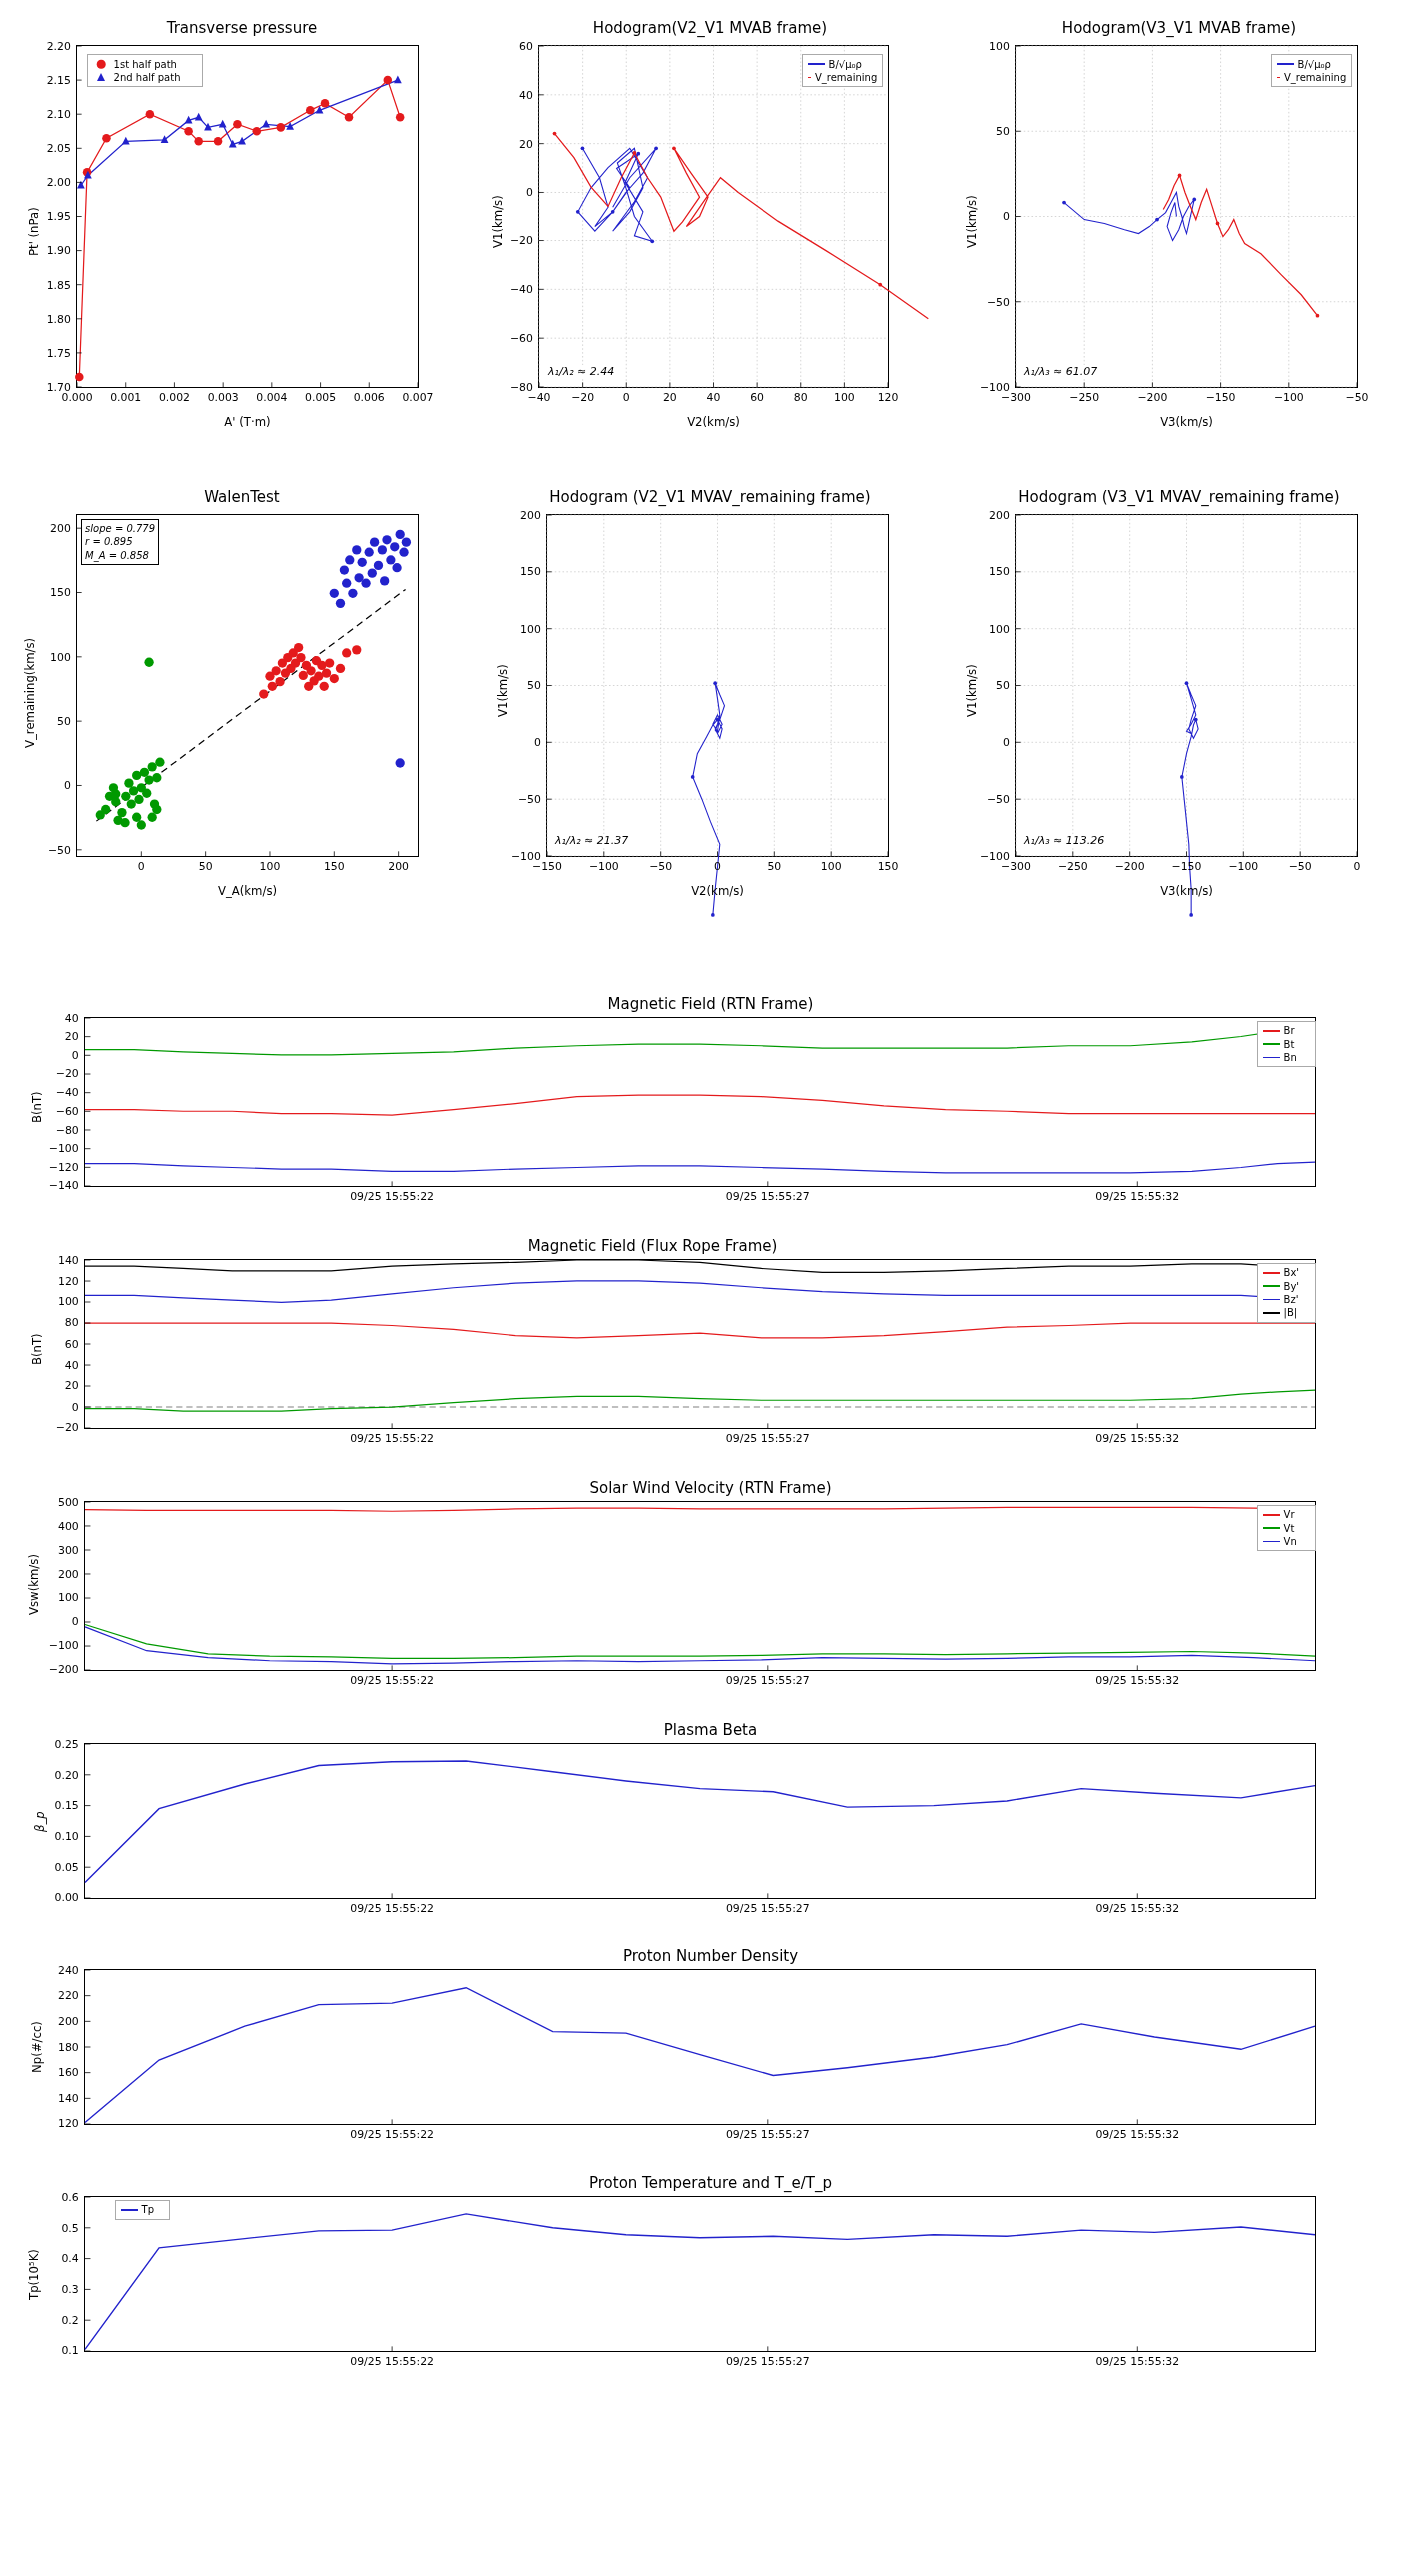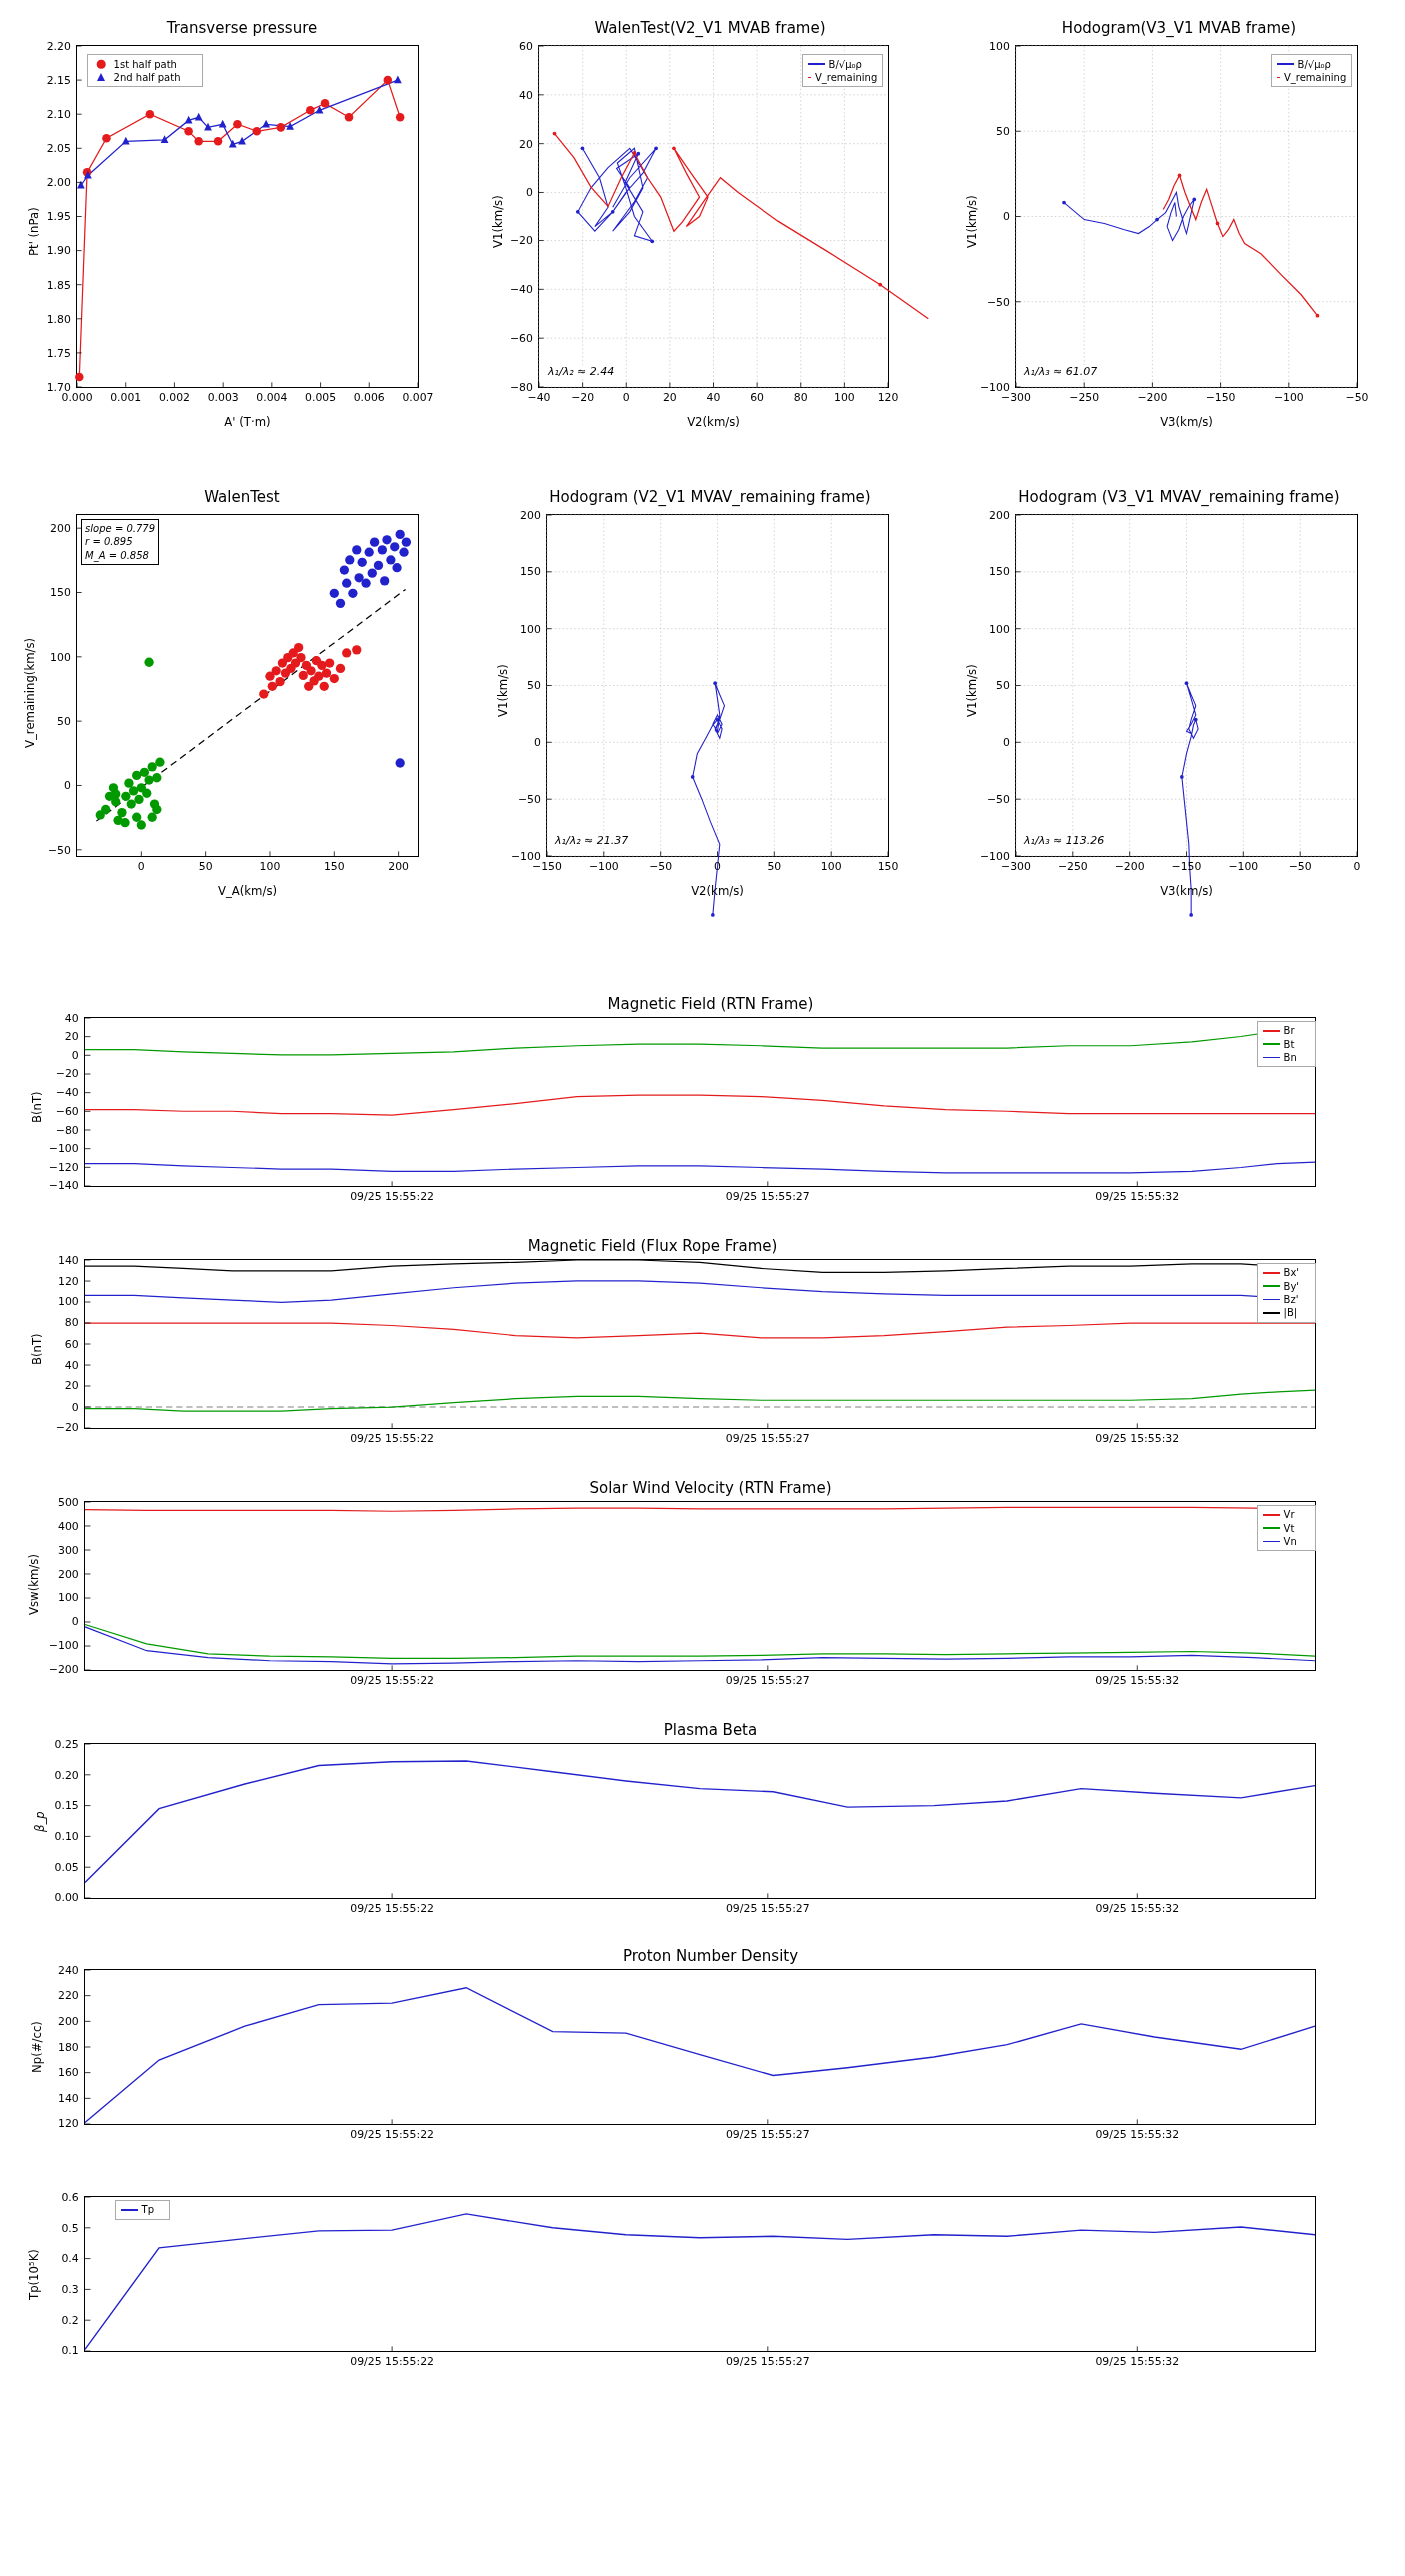--- a/index.html
+++ b/index.html
@@ -158,21 +158,21 @@
           <i style="width:0;height:0;border-left:4.7px solid transparent;border-right:4.7px solid transparent;border-bottom:8.6px solid #2222cc;display:block;"></i>
         </span>
       <span>2nd half path</span>
     </div>
   </div>
   <div class="xlab" style="left:76px; top:409px; width:343px;">A' (T·m)</div>
   <div class="ylab" style="left:26.5px; top:250px; transform:rotate(-90deg);">Pt' (nPa)</div>
 </div>
 
 <div class="panel" style="left:468px; top:6.2px; width:468px; height:437px;">
-  <div class="ptitle" style="top:12.5px;">WalenTest(V2_V1 MVAB frame)</div>
+  <div class="ptitle" style="top:12.5px;">Hodogram(V2_V1 MVAB frame)</div>
   <div class="plot" style="left:70px; top:39px; width:351px; height:343px;">
     <div class="svgwrap">
       <svg viewBox="0 0 450 440" preserveAspectRatio="none">
         <g stroke="#bbbbbb" stroke-width="0.8" stroke-dasharray="2,3">
           <line x1="0" y1="0" x2="0" y2="440"></line>
             <line x1="56.25" y1="0" x2="56.25" y2="440"></line>
           <line x1="112.5" y1="0" x2="112.5" y2="440"></line>
             <line x1="168.75" y1="0" x2="168.75" y2="440"></line>
           <line x1="225" y1="0" x2="225" y2="440"></line>
             <line x1="281.25" y1="0" x2="281.25" y2="440"></line>
@@ -865,20 +865,21 @@
             <text y="38">220</text>
             <text y="5">240</text>
         </g>
       </svg>
     </div>
   </div>
   <div class="ylab" style="left:30px; top:131px; transform:rotate(-90deg);">Np(#/cc)</div>
 </div>
 
 <div class="panel" style="left:0px; top:2169px; width:1405px; height:234px;">
+  <div class="ptitle" style="top:4.7px;">Proton Temperature and T_e/T_p</div>
   <div class="plot" style="left:84px; top:26.5px; width:1232px; height:156px;">
     <div class="svgwrap">
       <svg viewBox="0 0 1578 200" preserveAspectRatio="none">
 
         <polyline fill="none" stroke="#2222cc" stroke-width="1.8" points="0,198 95,66 205,54 300,44 394,43 489,22 600,40 694,49 789,53 883,51 978,55 1089,49 1183,51 1278,43 1372,46 1483,39 1578,49"></polyline>
         <g stroke="#000" stroke-width="1">
           <line x1="394" y1="200" x2="394" y2="194"></line>
             <line x1="876" y1="200" x2="876" y2="194"></line>
           <line x1="1350" y1="200" x2="1350" y2="194"></line>
           <line x1="0" y1="200" x2="7" y2="200"></line>

